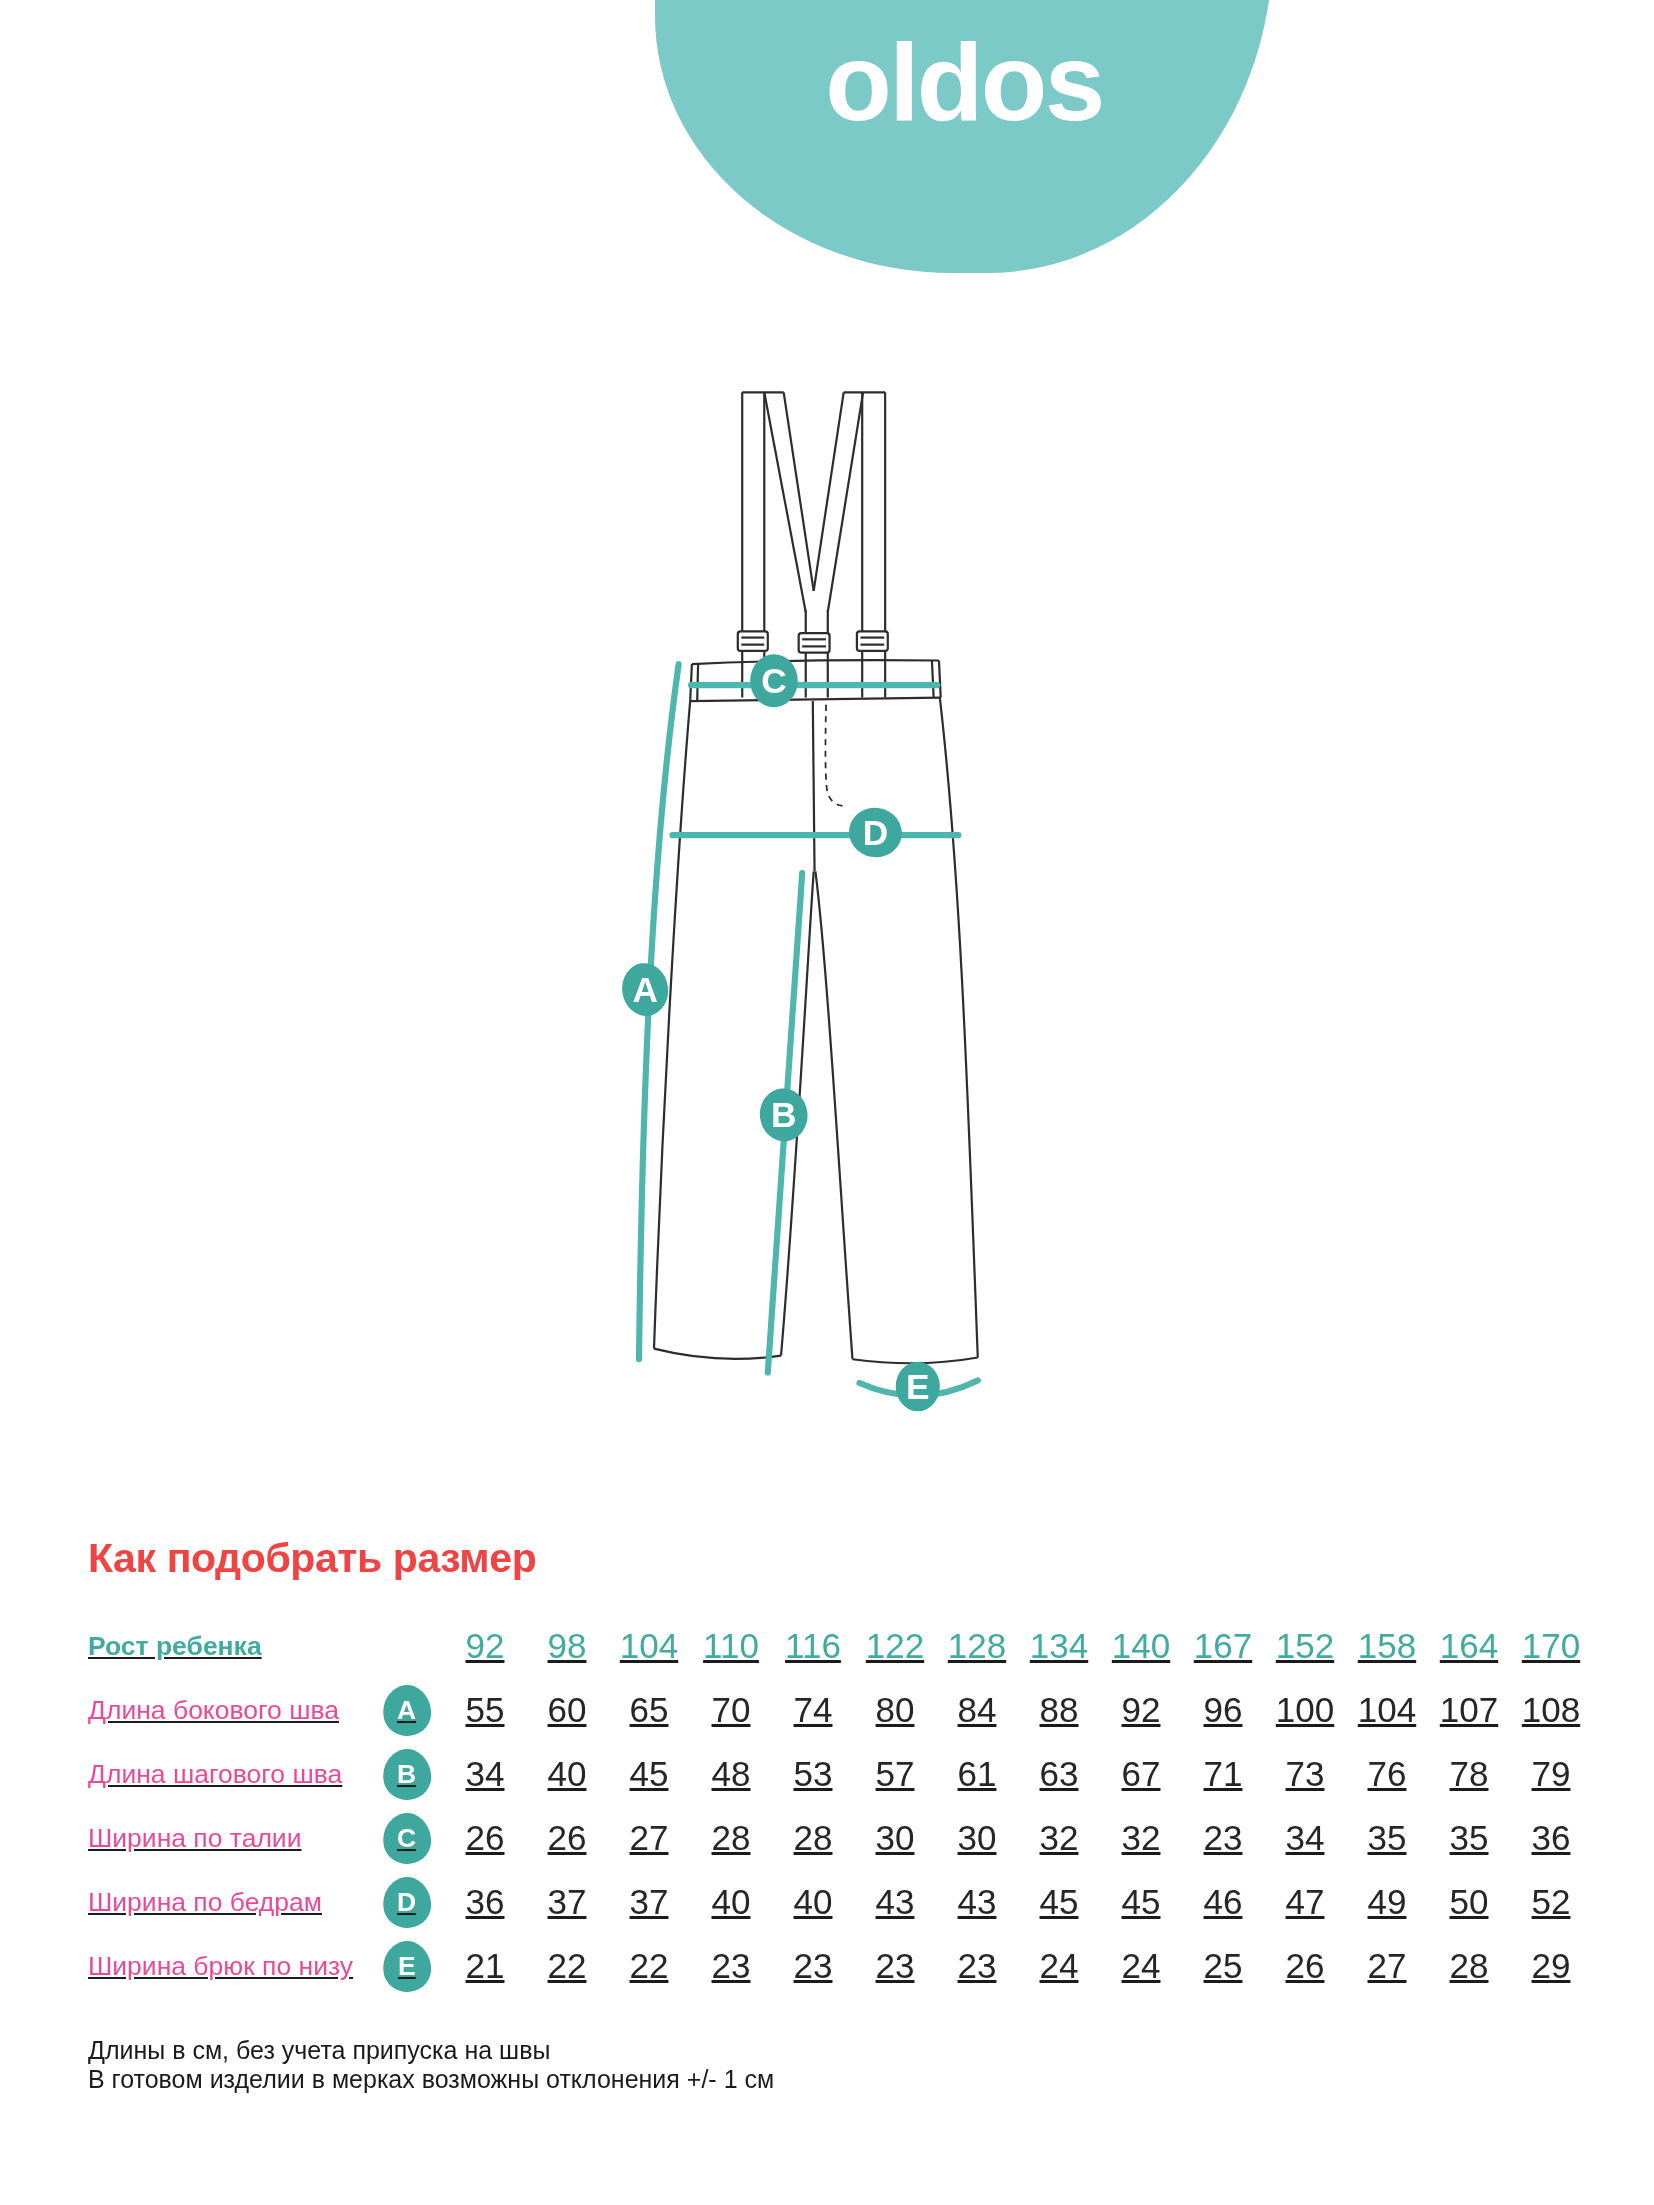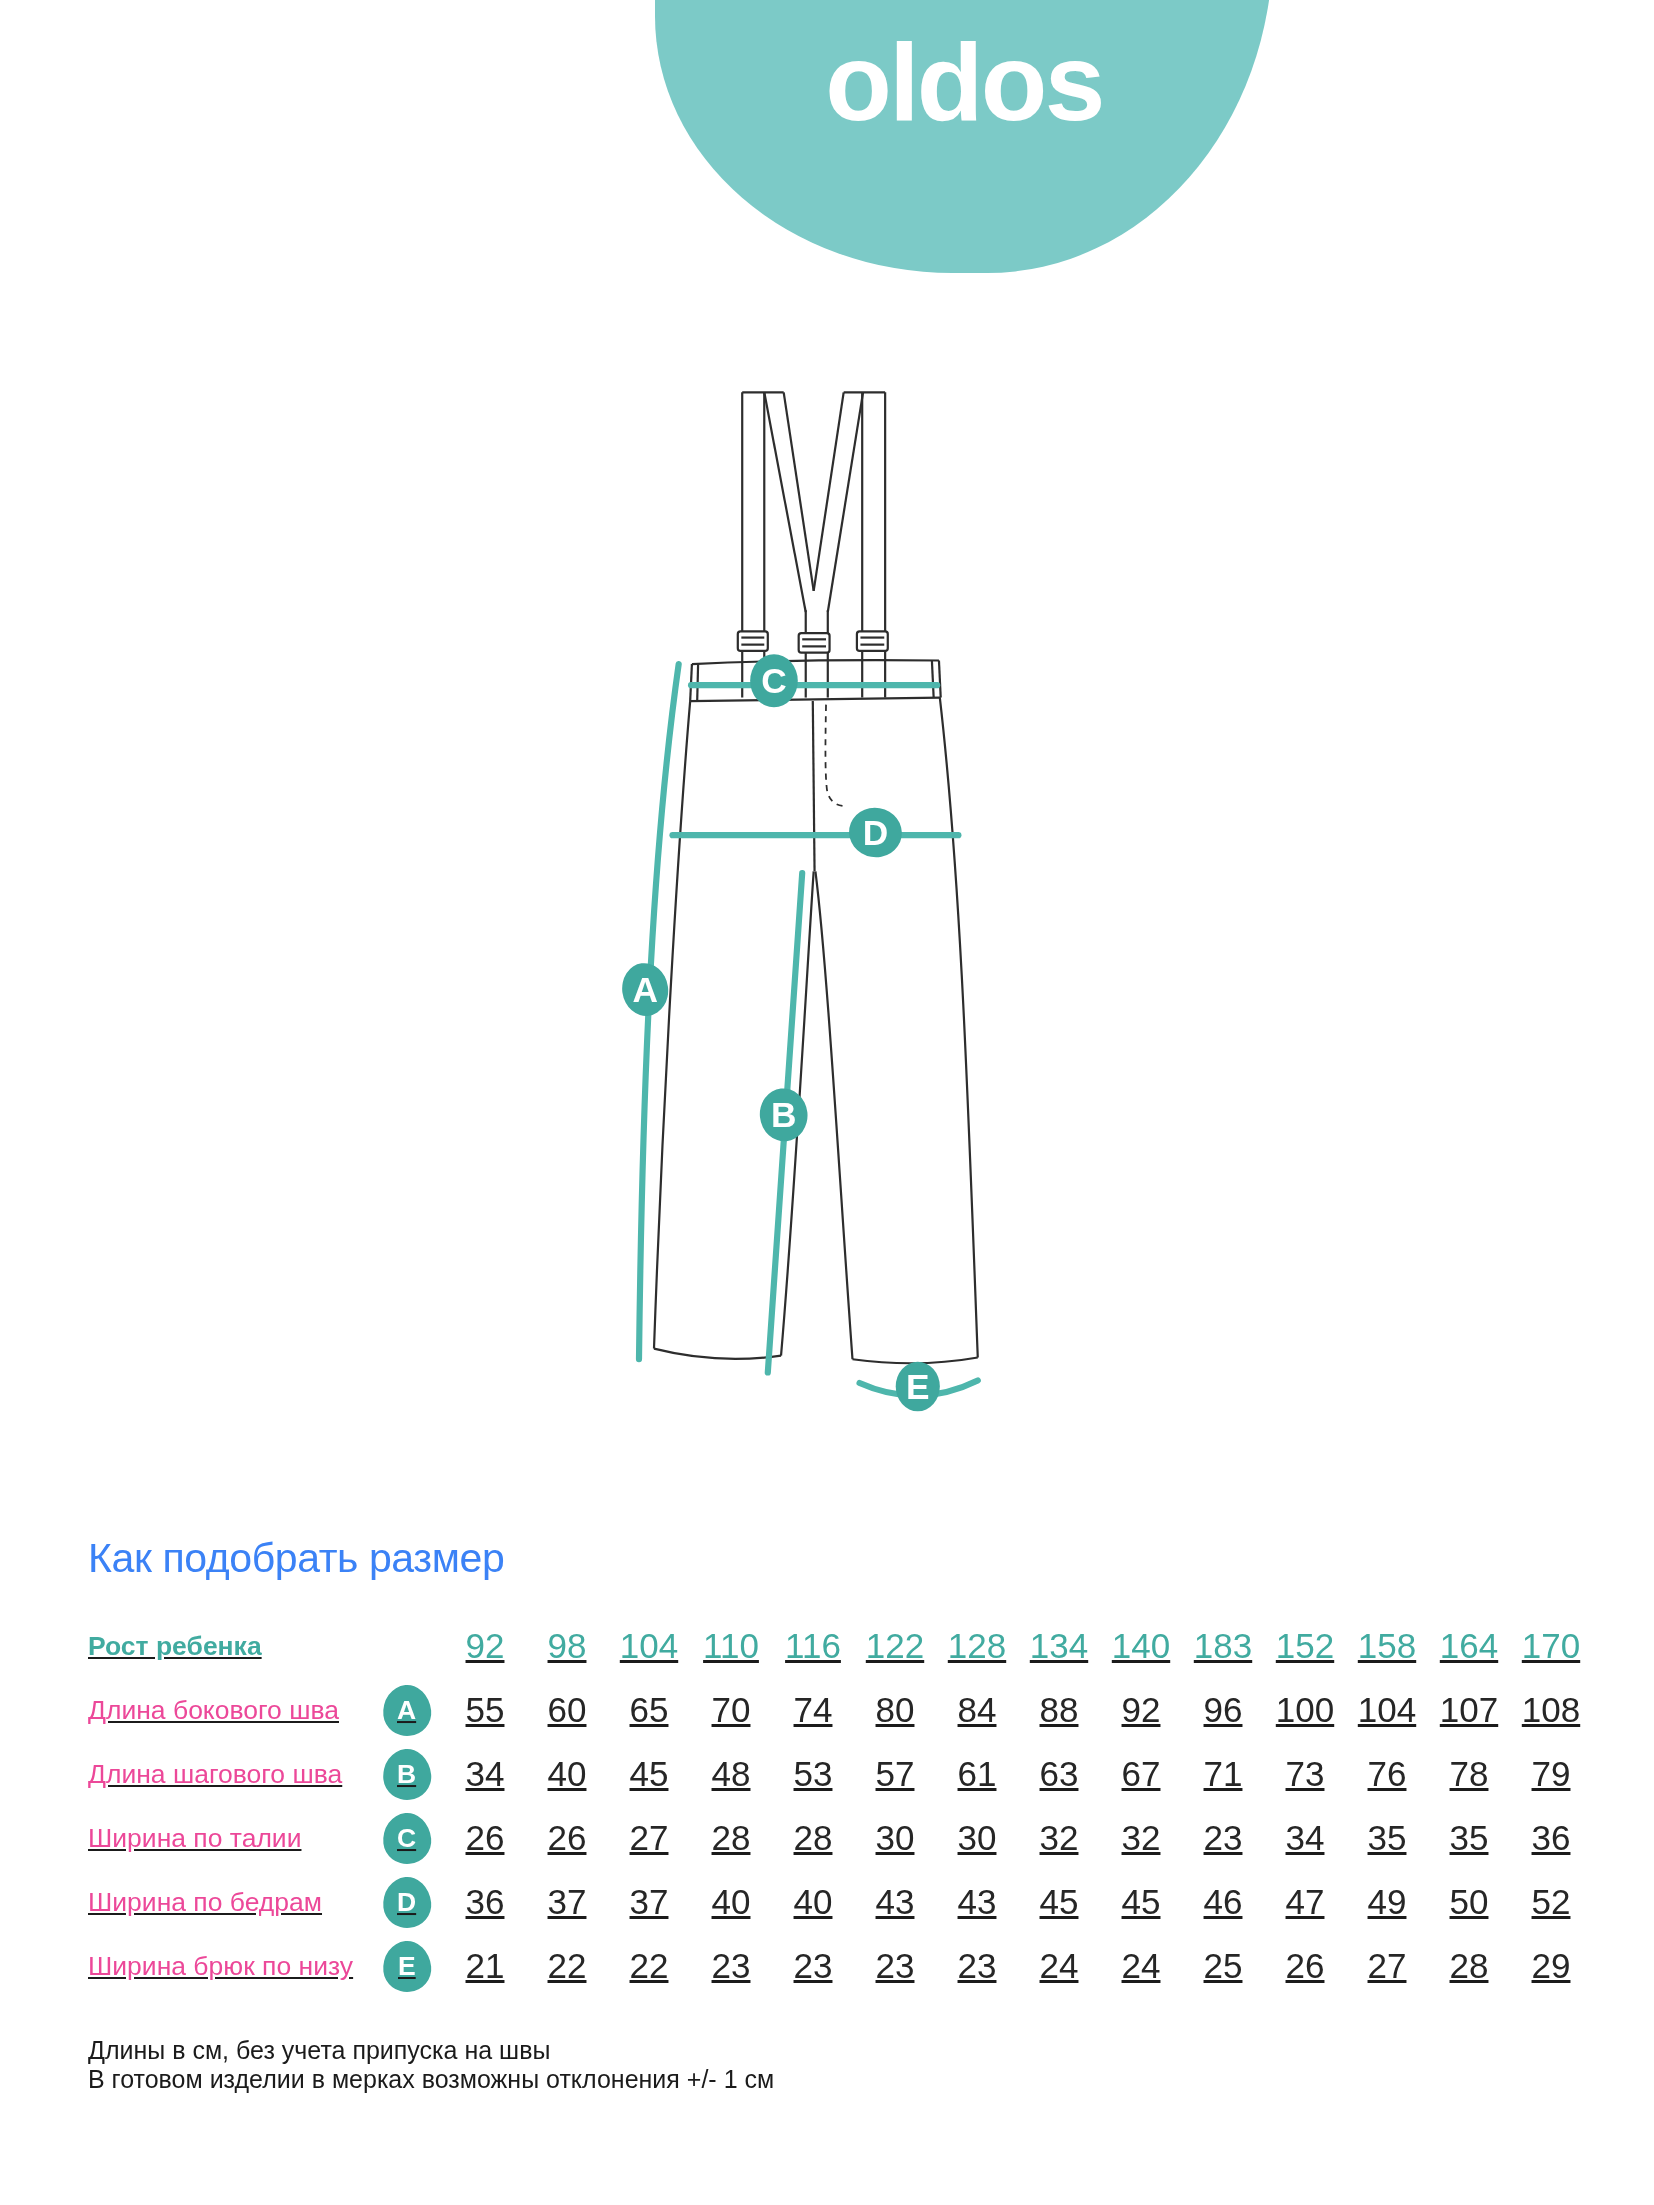--- a/index.html
+++ b/index.html
@@ -18,21 +18,21 @@
     position:absolute; left:655px; top:19.4px; width:618px; text-align:center;
     font-size:109px; font-weight:800; letter-spacing:-2.6px; color:#ffffff;
   }
 
   
   .diagram-svg { position:absolute; left:609px; top:379px; }
 
   
   .size-title {
     position:absolute; left:88px; top:1535px;
-    font-size:41px; font-weight:400; color:#3b82f6; letter-spacing:-0.4px;
+    font-size:41px; font-weight:700; color:#ef4444; letter-spacing:-0.4px;
   }
   .size-table {
     position:absolute; left:88px; top:1614px;
     display:grid;
     grid-template-columns: 282px 74px repeat(14, 82px);
     grid-template-rows: 64px repeat(5, 64px);
     align-items:center;
     text-decoration:underline;
   }
   .label-cell { font-size:26.5px; color:#ec4899; white-space:nowrap; }
@@ -143,21 +143,21 @@
       <div class="badge-cell"></div>
       <div class="size-cell">92</div>
       <div class="size-cell">98</div>
       <div class="size-cell">104</div>
       <div class="size-cell">110</div>
       <div class="size-cell">116</div>
       <div class="size-cell">122</div>
       <div class="size-cell">128</div>
       <div class="size-cell">134</div>
       <div class="size-cell">140</div>
-      <div class="size-cell">183</div>
+      <div class="size-cell">167</div>
       <div class="size-cell">152</div>
       <div class="size-cell">158</div>
       <div class="size-cell">164</div>
       <div class="size-cell">170</div>
       <div class="label-cell">Длина бокового шва</div>
       <div class="badge-cell">
         <div class="badge">
           <span>A</span>
         </div>
       </div>

